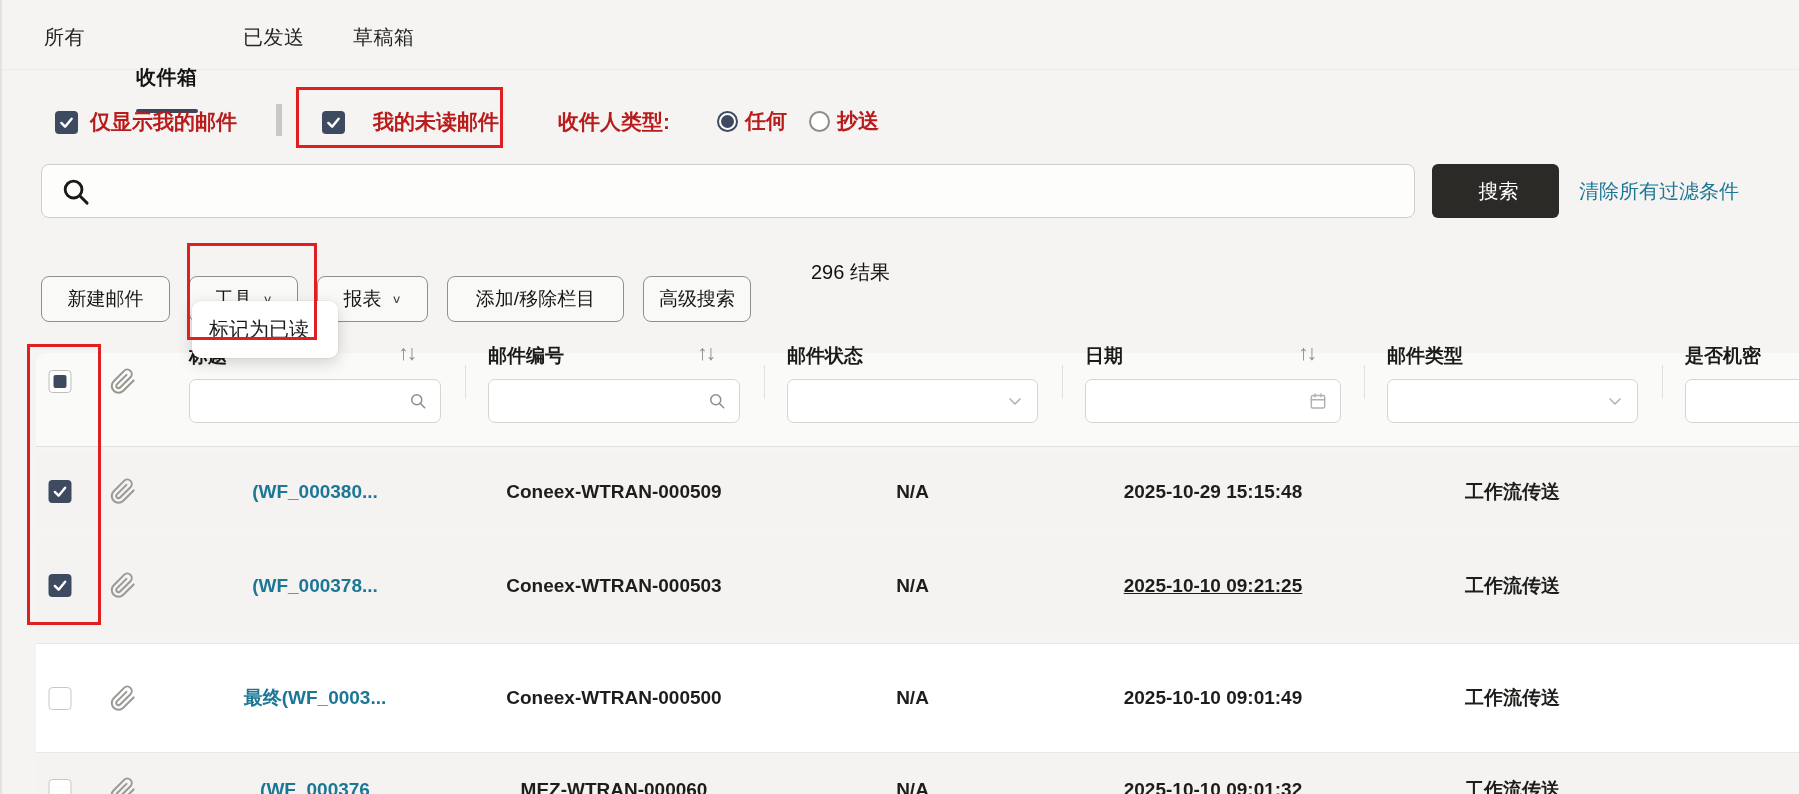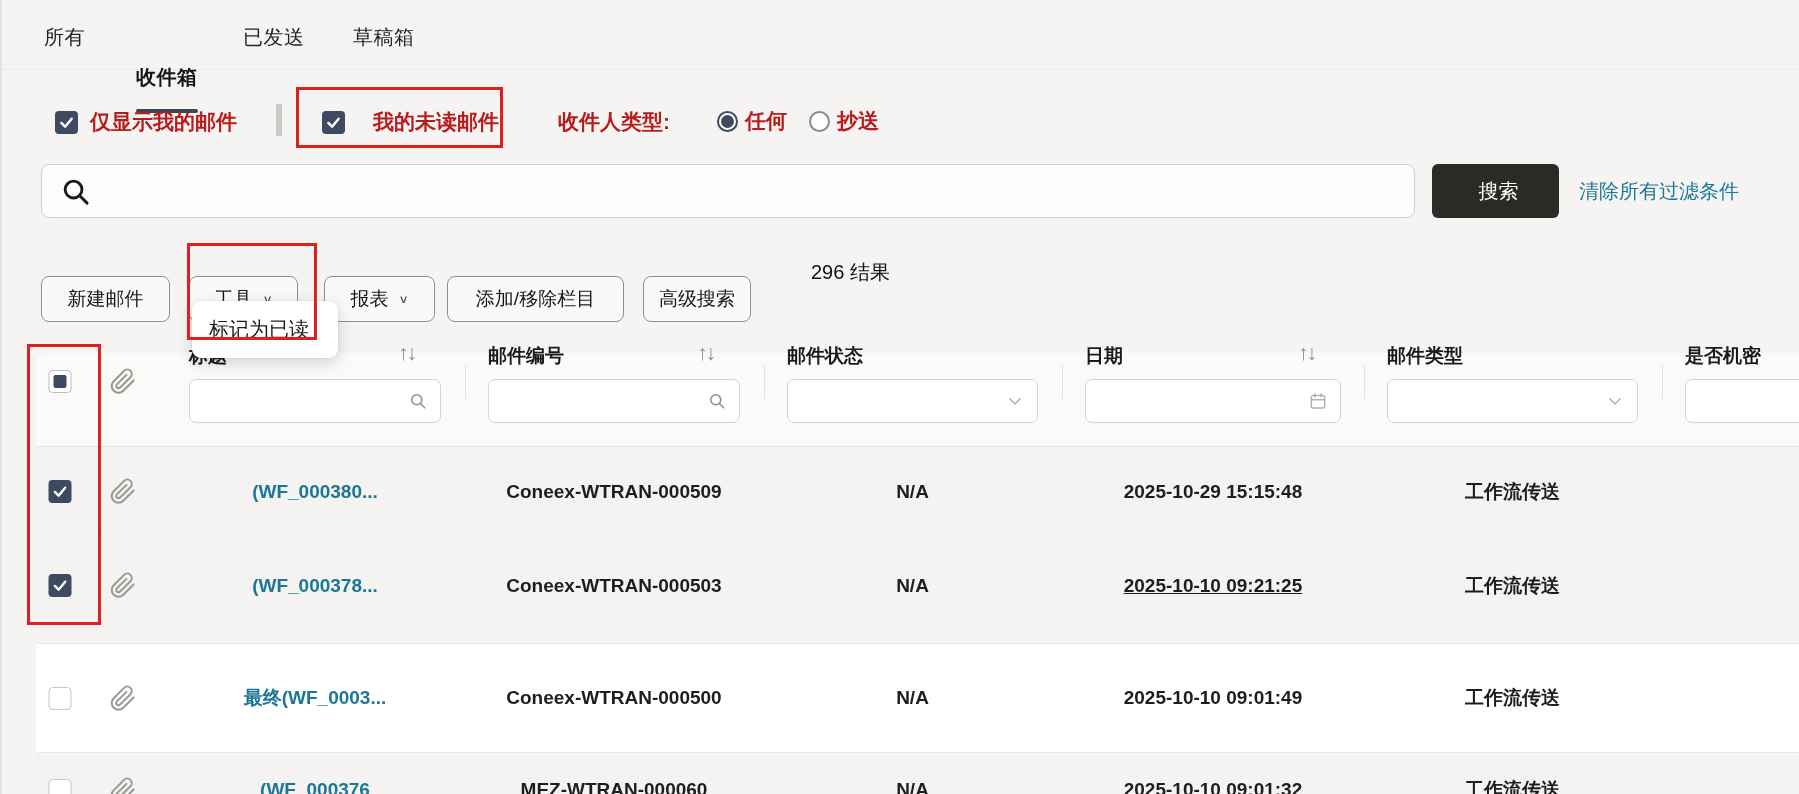--- a/index.html
+++ b/index.html
@@ -117,21 +117,21 @@
 <button class="abs search-btn">搜索</button>
 <div class="abs clear-link">清除所有过滤条件</div>
 
 <button class="tb-btn" style="left:39px; width:129px;">
     <span>新建邮件</span>
   </button>
 <button class="tb-btn" style="left:187px; width:109px;">
     <span>工具</span>
     <span class="chev">∨</span>
   </button>
-<button class="tb-btn" style="left:322px; width:111px;">
+<button class="tb-btn" style="left:315px; width:111px;">
     <span>报表</span>
     <span class="chev">∨</span>
   </button>
 <button class="tb-btn" style="left:445px; width:177px;">
     <span>添加/移除栏目</span>
   </button>
 <button class="tb-btn" style="left:641px; width:108px;">
     <span>高级搜索</span>
   </button>
 <div class="abs result-count">296 结果</div>

